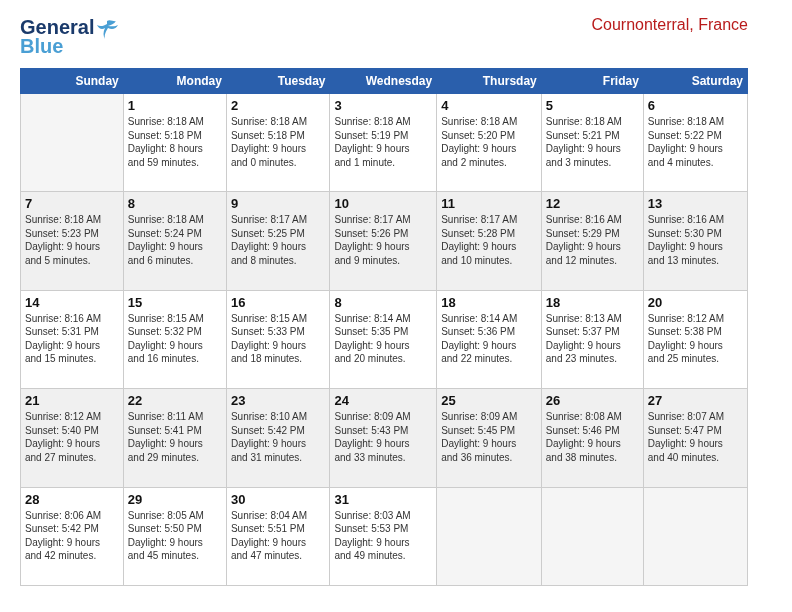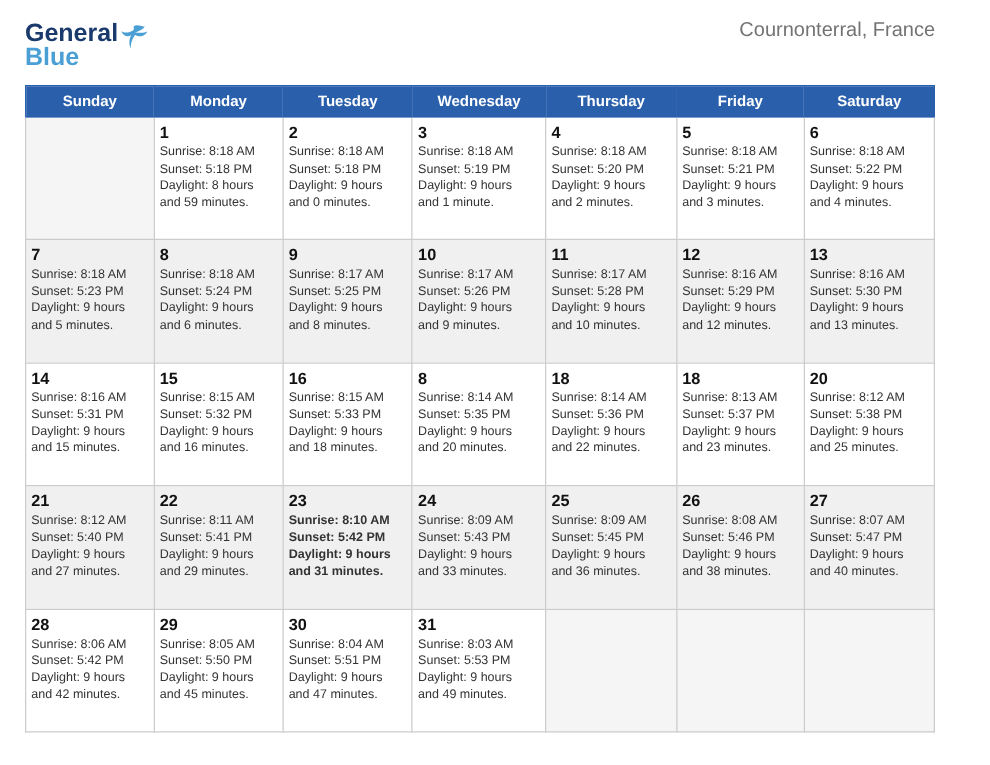--- a/index.html
+++ b/index.html
@@ -31,34 +31,34 @@
     .title-block {
       text-align: right;
     }
     .title-block h1 {
       font-size: 32px;
       font-weight: bold;
       color: #1a3a6b;
     }
     .title-block h2 {
       font-size: 16px;
-      color: #737373;
+      color: #b91c1c;
       font-weight: normal;
     }
     .calendar {
       width: 100%;
       border-collapse: collapse;
       flex: 1;
       font-size: 10.5px;
     }
     .calendar th {
       background: #2a5fac;
       color: #fff;
       padding: 5px 4px;
-      text-align: center;
+      text-align: right;
       font-size: 12px;
       font-weight: bold;
       border: 1px solid #2a5fac;
     }
     .calendar td {
       border: 1px solid #ccc;
       vertical-align: top;
       padding: 4px 4px;
       width: 113px;
       min-height: 80px;
@@ -272,21 +272,21 @@
           </td>
           <td>
             <div class="day-num">22</div>
             <div class="day-info" style="white-space: pre-line;">Sunrise: 8:11 AM
 Sunset: 5:41 PM
 Daylight: 9 hours
 and 29 minutes.</div>
           </td>
           <td>
             <div class="day-num">23</div>
-            <div class="day-info" style="white-space: pre-line; font-weight: bold;">Sunrise: 8:10 AM
+            <div class="day-info" style="white-space: pre-line;">Sunrise: 8:10 AM
 Sunset: 5:42 PM
 Daylight: 9 hours
 and 31 minutes.</div>
           </td>
           <td>
             <div class="day-num">24</div>
             <div class="day-info" style="white-space: pre-line;">Sunrise: 8:09 AM
 Sunset: 5:43 PM
 Daylight: 9 hours
 and 33 minutes.</div>

